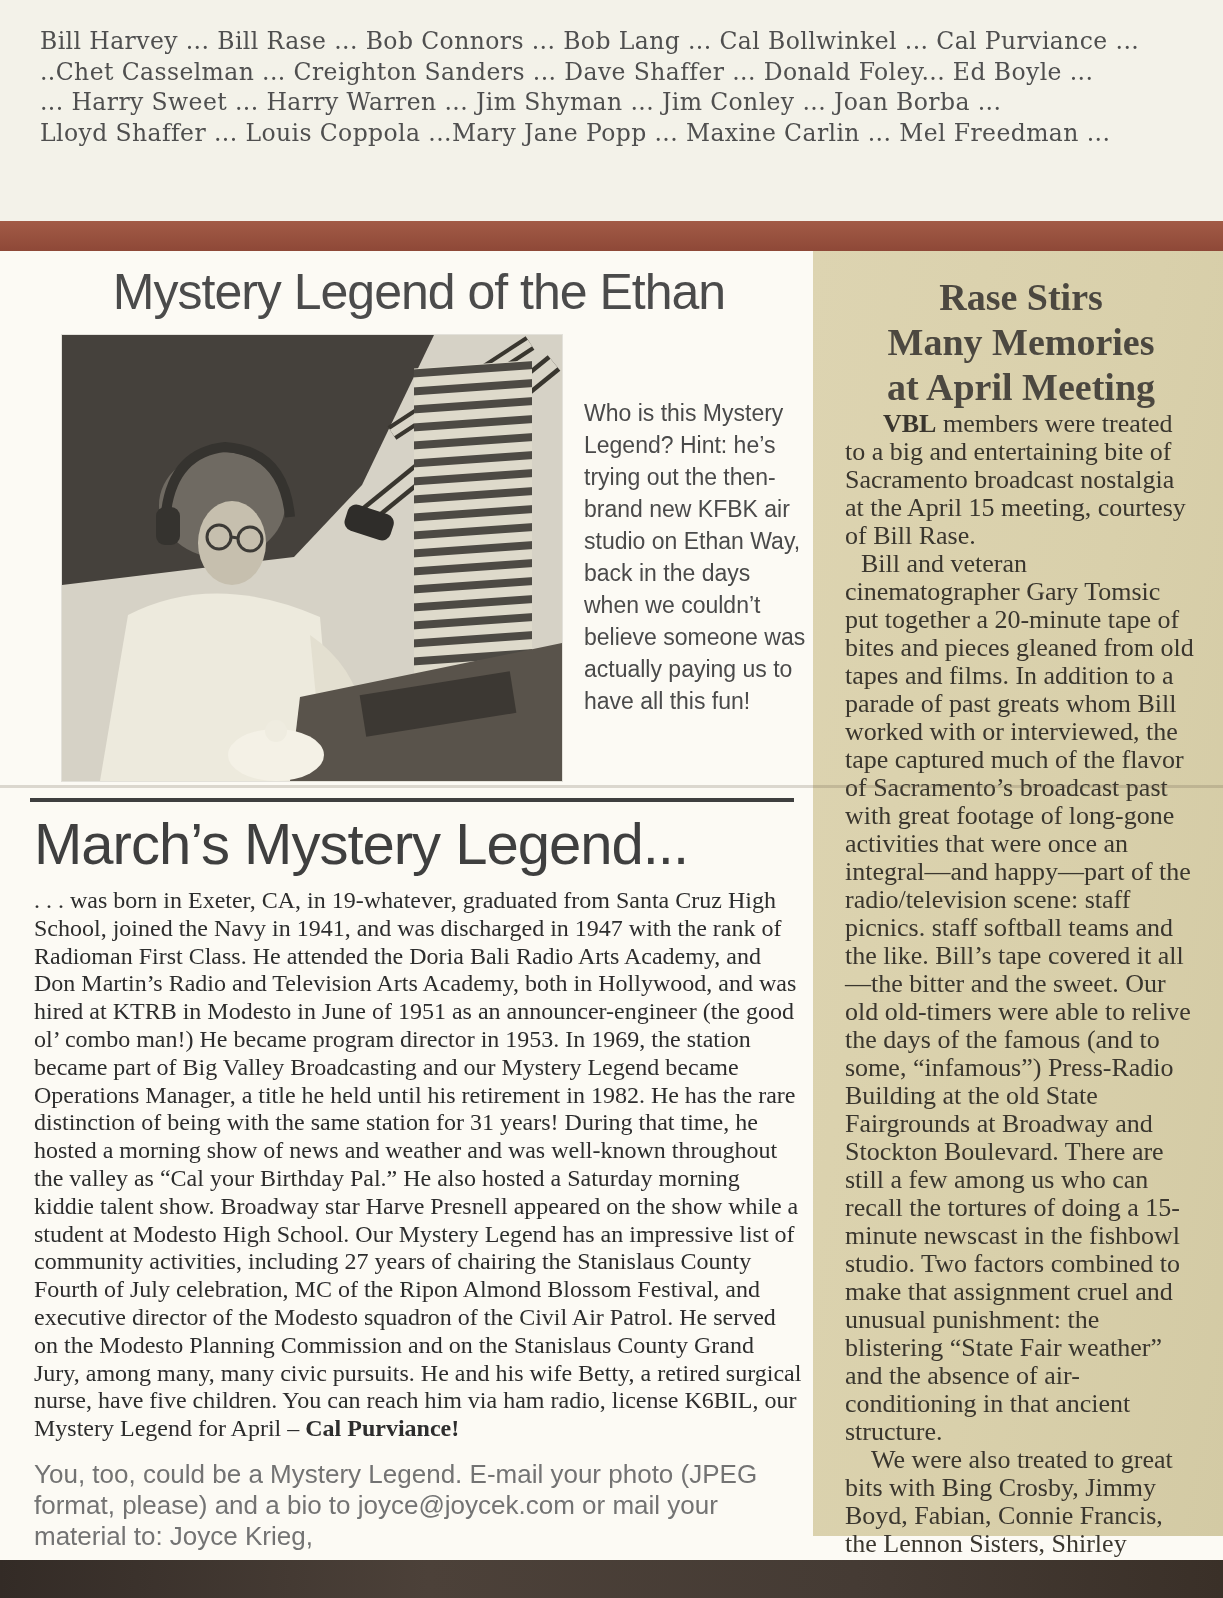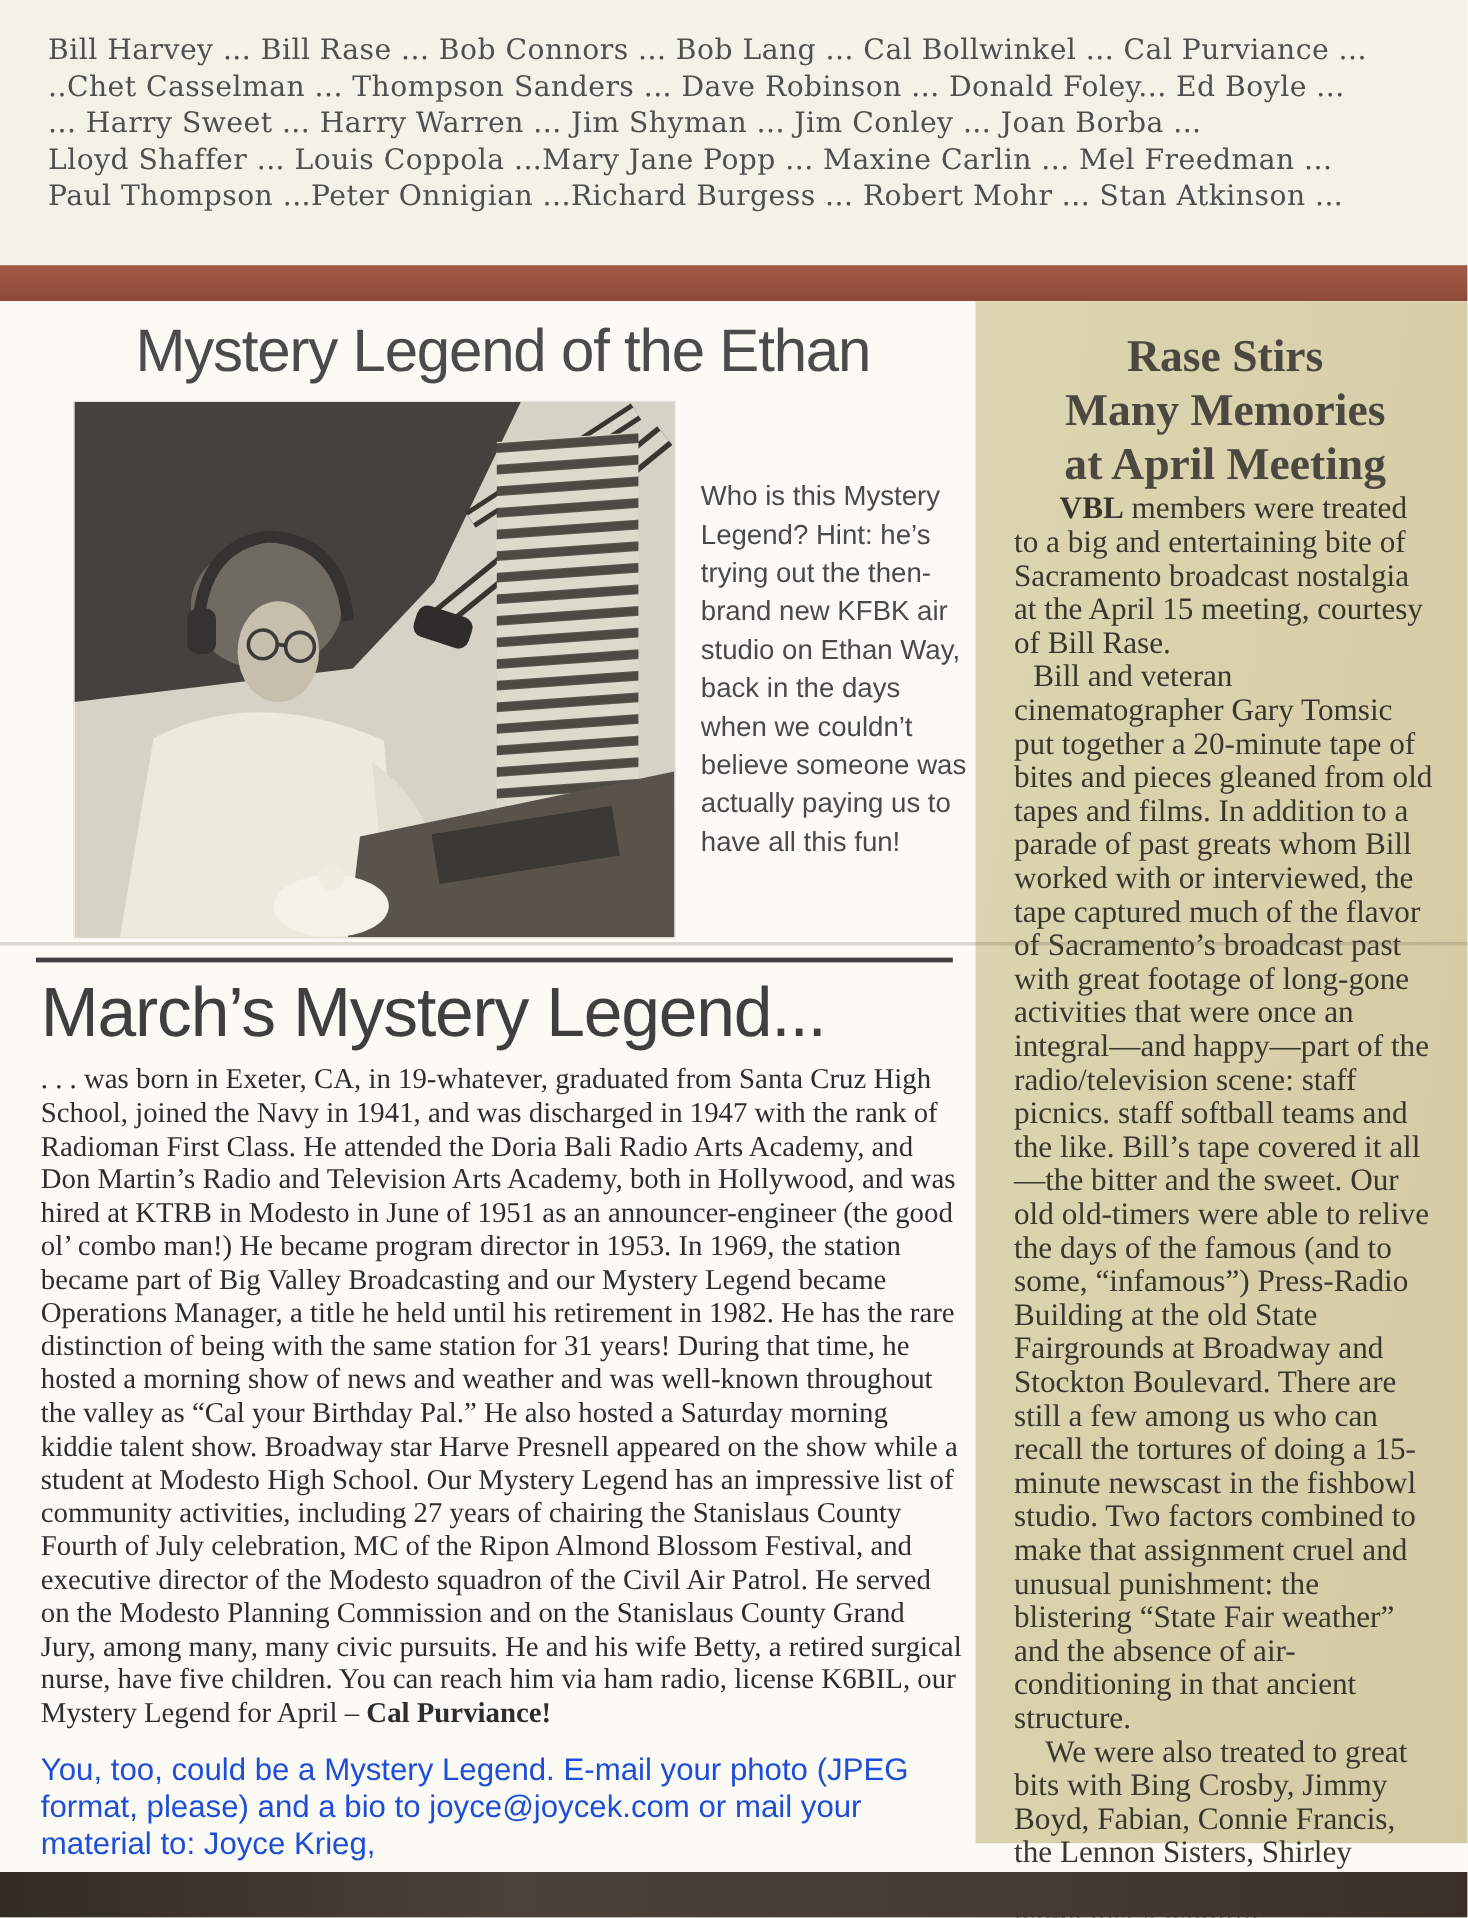--- a/index.html
+++ b/index.html
@@ -27,21 +27,21 @@
   .studio-photo{margin-left:32px;width:500px;height:446px;flex:0 0 auto;
                 box-shadow:0 0 0 1px rgba(90,85,75,.15);}
   .photo-caption{margin-left:22px;margin-top:62px;width:222px;
                  font-size:23px;line-height:32px;color:#4a4a4a;}
   .rule{margin-top:17px;width:764px;height:4px;background:#3f3f3f;}
   .article-headline{margin:8px 0 0 4px;font-weight:400;font-size:58px;
                     letter-spacing:-1px;color:#3f3f3f;}
   .article-body{margin:10px 0 0 4px;width:768px;font-family:"Liberation Serif",serif;
                 font-size:24px;line-height:27.8px;color:#2d2d2d;}
   .article-body b{font-weight:700;}
-  .submission{margin:16px 0 0 4px;width:772px;font-size:26px;line-height:31px;color:#1d4ed8;}
+  .submission{margin:16px 0 0 4px;width:772px;font-size:26px;line-height:31px;color:#737373;}
 
   
   .right-col{left:813px;top:251px;width:410px;height:1285px;
              background:linear-gradient(100deg,#ddd4b1 0%,#d9d0ab 55%,#d3caa4 100%);}
   .rc-inner{padding:0 26px 0 32px;}
   .rc-headline{margin-top:24px;text-align:center;font-family:"Liberation Serif",serif;
                font-weight:700;font-size:38px;line-height:45px;color:#4c4840;}
   .rc-body p{margin:0;font-family:"Liberation Serif",serif;font-size:26px;
              line-height:28px;color:#3a362e;}
   .ind-a{text-indent:38px;}
@@ -56,24 +56,23 @@
   
   .crease{left:0;top:785px;width:1223px;height:3px;background:rgba(105,92,75,.22);}
   .bottom-band{left:0;top:1560px;width:1223px;height:38px;
                background:linear-gradient(90deg,#332b26,#4c4139 35%,#453b34 70%,#3a3028);}
 </style>
 </head>
 <body>
 
 <div class="abs masthead">
   <div class="name-line">Bill Harvey ... Bill Rase ... Bob Connors ...  Bob Lang ... Cal Bollwinkel ... Cal Purviance ...</div>
-  <div class="name-line">..Chet Casselman ... Thompson Sanders ... Dave Robinson ... Donald Foley... Ed Boyle ...</div>
+  <div class="name-line">..Chet Casselman ... Creighton Sanders ... Dave Shaffer ... Donald Foley... Ed Boyle ...</div>
   <div class="name-line">... Harry Sweet ... Harry Warren ... Jim Shyman ... Jim Conley ... Joan Borba ...</div>
   <div class="name-line">Lloyd Shaffer ... Louis Coppola ...Mary Jane Popp ... Maxine Carlin ... Mel Freedman ...</div>
-  <div class="name-line">Paul Thompson ...Peter Onnigian ...Richard Burgess ... Robert Mohr ... Stan Atkinson ...</div>
 </div>
 
 <div class="abs divider-bar"></div>
 
 <div class="abs main-white"></div>
 
 <div class="abs left-col">
   <h1 class="lead-headline">Mystery Legend of the Ethan</h1>
 
   <div class="photo-row">

